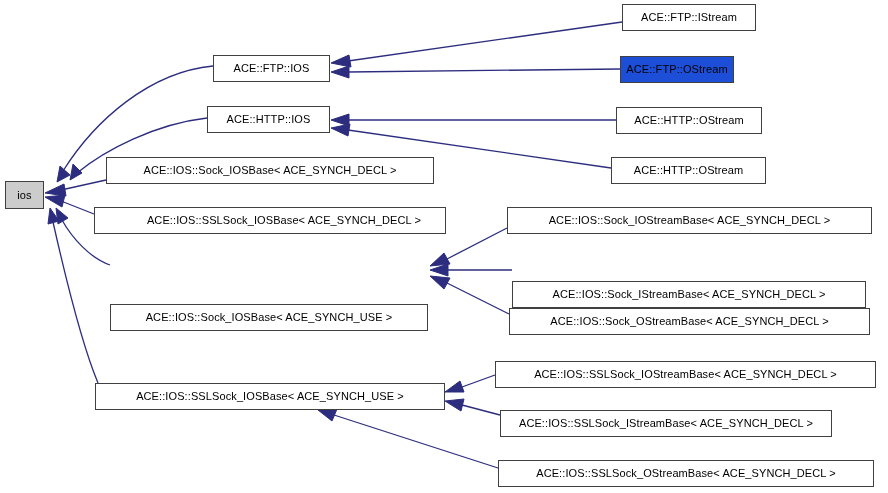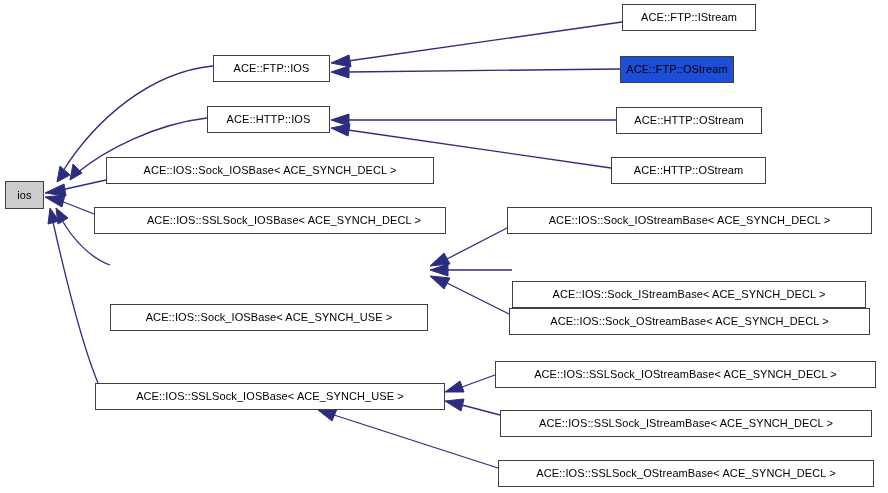--- a/index.html
+++ b/index.html
@@ -166,20 +166,20 @@
       </div>
       <div class="node" style="left: 512px; top: 257px; width: 354px; height: 27px; border-color: rgb(64, 64, 64); background: rgb(255, 255, 255); color: rgb(0, 0, 0); margin-top: 24px;">
         <span class="node-label">ACE::IOS::Sock_IStreamBase&lt; ACE_SYNCH_DECL &gt;</span>
       </div>
       <div class="node" style="left: 509px; top: 308px; width: 361px; height: 27px; border-color: rgb(64, 64, 64); background: rgb(255, 255, 255); color: rgb(0, 0, 0);">
         <span class="node-label">ACE::IOS::Sock_OStreamBase&lt; ACE_SYNCH_DECL &gt;</span>
       </div>
       <div class="node" style="left: 495px; top: 361px; width: 381px; height: 27px; border-color: rgb(64, 64, 64); background: rgb(255, 255, 255); color: rgb(0, 0, 0);">
         <span class="node-label">ACE::IOS::SSLSock_IOStreamBase&lt; ACE_SYNCH_DECL &gt;</span>
       </div>
-      <div class="node" style="left: 500px; top: 410px; width: 372px; height: 27px; border-color: rgb(64, 64, 64); background: rgb(255, 255, 255); color: rgb(0, 0, 0);">
+      <div class="node" style="left: 500px; top: 410px; width: 332px; height: 27px; border-color: rgb(64, 64, 64); background: rgb(255, 255, 255); color: rgb(0, 0, 0);">
         <span class="node-label">ACE::IOS::SSLSock_IStreamBase&lt; ACE_SYNCH_DECL &gt;</span>
       </div>
       <div class="node" style="left: 498px; top: 460px; width: 376px; height: 27px; border-color: rgb(64, 64, 64); background: rgb(255, 255, 255); color: rgb(0, 0, 0);">
         <span class="node-label">ACE::IOS::SSLSock_OStreamBase&lt; ACE_SYNCH_DECL &gt;</span>
       </div>
     </div>
 </div>
 
 </body></html>

